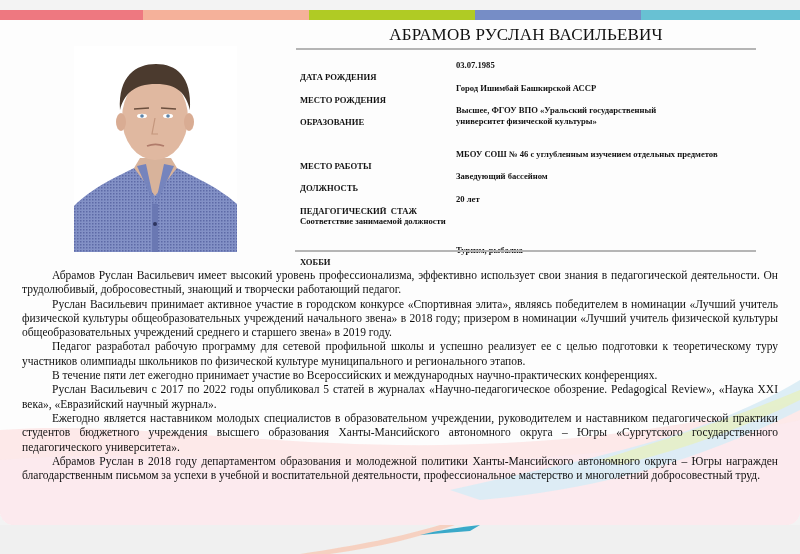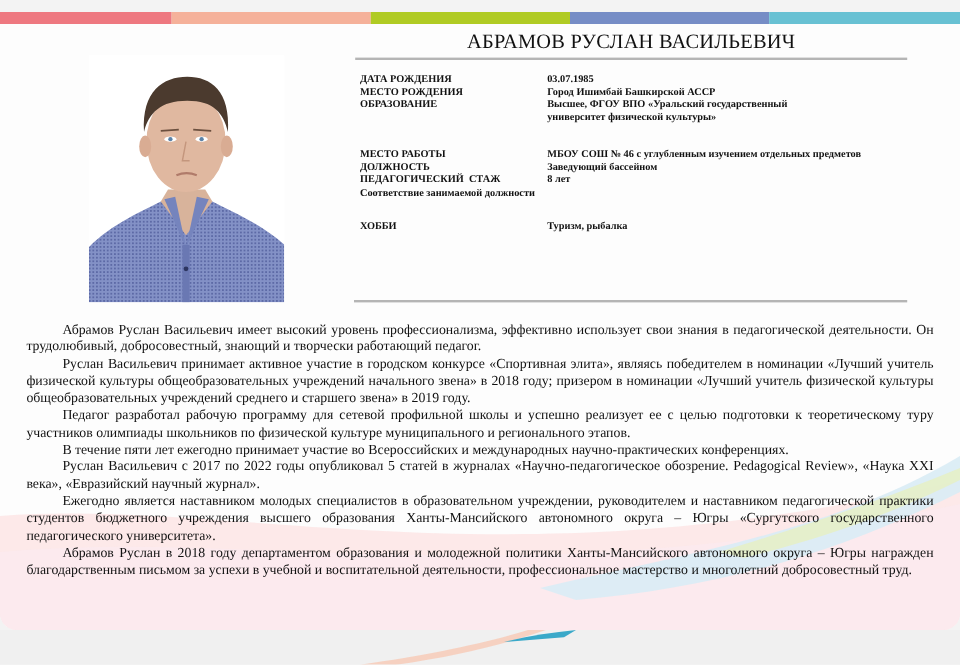--- a/index.html
+++ b/index.html
@@ -21,21 +21,21 @@
     overflow: hidden; background: #fff;
   }
   .title {
     position: absolute; left: 296px; top: 5px; width: 460px; text-align: center;
     font-weight: normal; font-size: 17px; letter-spacing: 0.2px;
   }
   .hr1 { position: absolute; left: 296px; top: 28px; width: 460px; height: 2px; background: #b5b5b5; }
   .hr2 { position: absolute; left: 295px; top: 230px; width: 461px; height: 2px; background: #b5b5b5; }
   .info { position: absolute; left: 300px; top: 40px; width: 460px; font-size: 8.6px; font-weight: bold; line-height: 10.5px; }
   .row { display: flex; }
-  .row .lbl { width: 156px; flex: none; text-transform: uppercase; }
+  .row .lbl { width: 156px; flex: none; text-transform: uppercase; margin-top: 12px; }
   .row .val { flex: 1; }
   .bio {
     position: absolute; left: 22px; top: 248px; width: 756px;
     font-size: 11.5px; line-height: 14.3px; text-align: justify;
   }
   .bio p { margin: 0; text-indent: 30px; }
   .bottom { position: absolute; left: 0; top: 525px; width: 800px; height: 29px; background: #f0f0f0; }
 </style>
 </head>
 <body>
@@ -106,21 +106,21 @@
     <div class="row">
       <div class="lbl">МЕСТО РАБОТЫ</div>
       <div class="val">МБОУ СОШ № 46 с углубленным изучением отдельных предметов</div>
     </div>
     <div class="row">
       <div class="lbl">ДОЛЖНОСТЬ</div>
       <div class="val">Заведующий бассейном</div>
     </div>
     <div class="row">
       <div class="lbl" style="white-space:pre">ПЕДАГОГИЧЕСКИЙ  СТАЖ</div>
-      <div class="val">8 лет</div>
+      <div class="val">20 лет</div>
     </div>
     <div class="row">
       <div class="val">Соответствие занимаемой должности</div>
     </div>
     <div style="height:9px"></div>
     <div style="height:9px"></div>
     <div class="row">
       <div class="lbl">ХОББИ</div>
       <div class="val">Туризм, рыбалка</div>
     </div>

